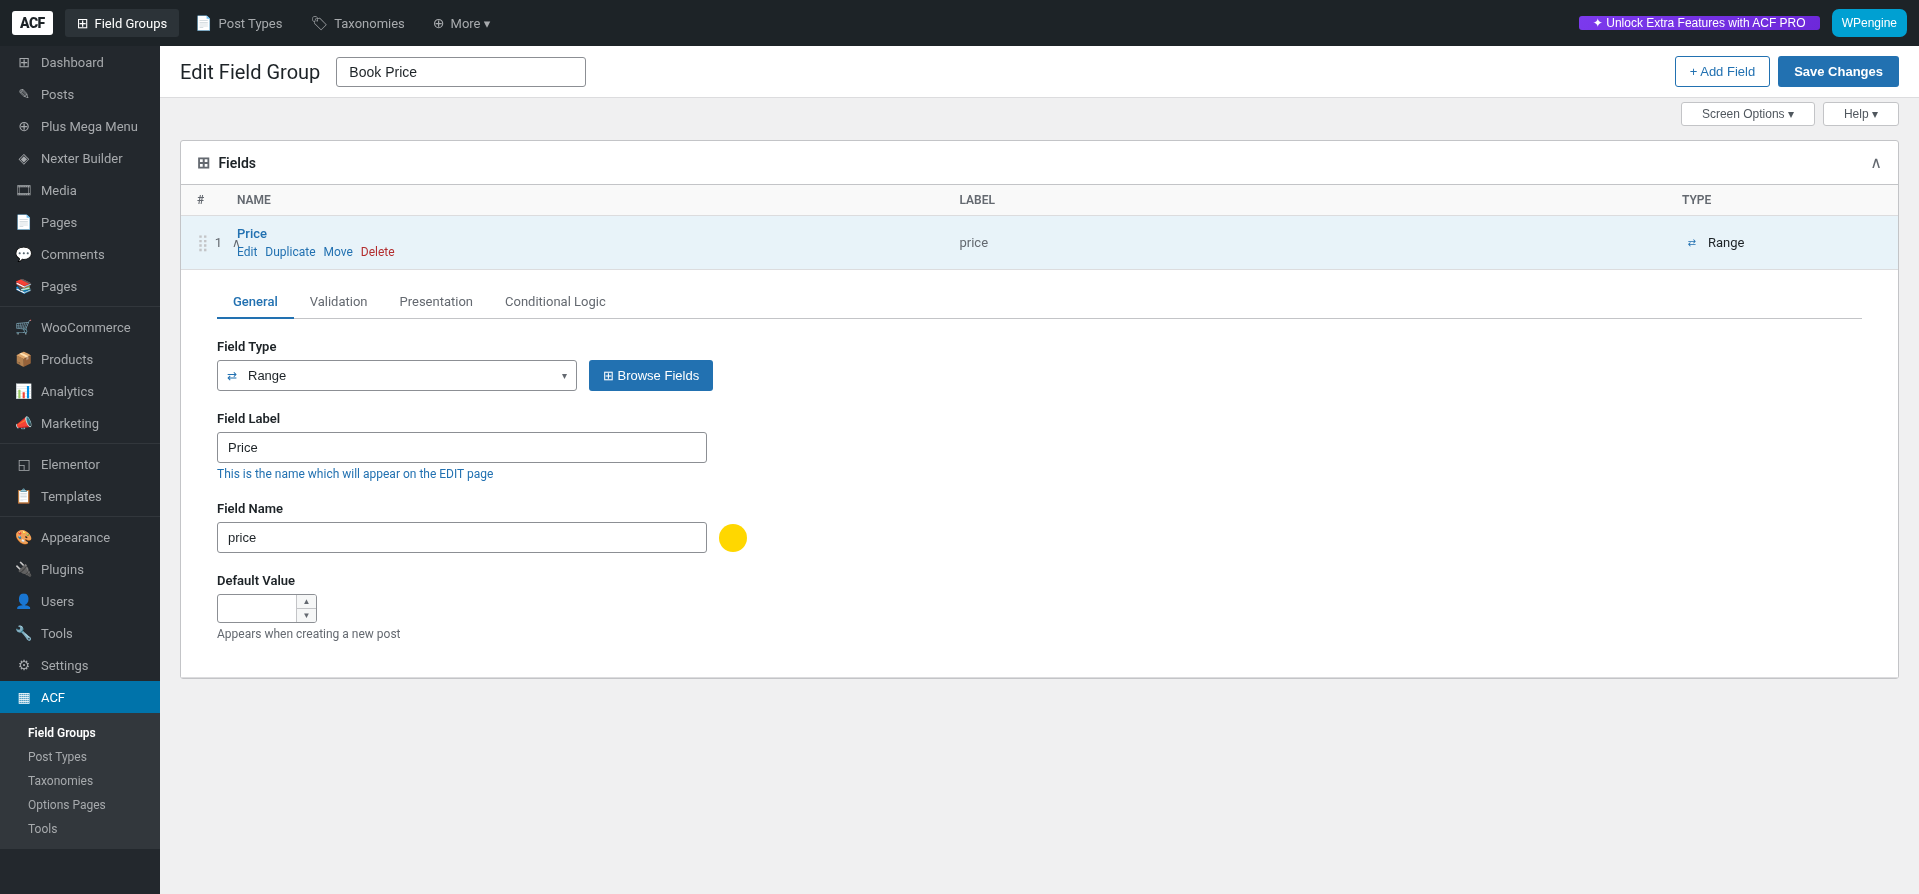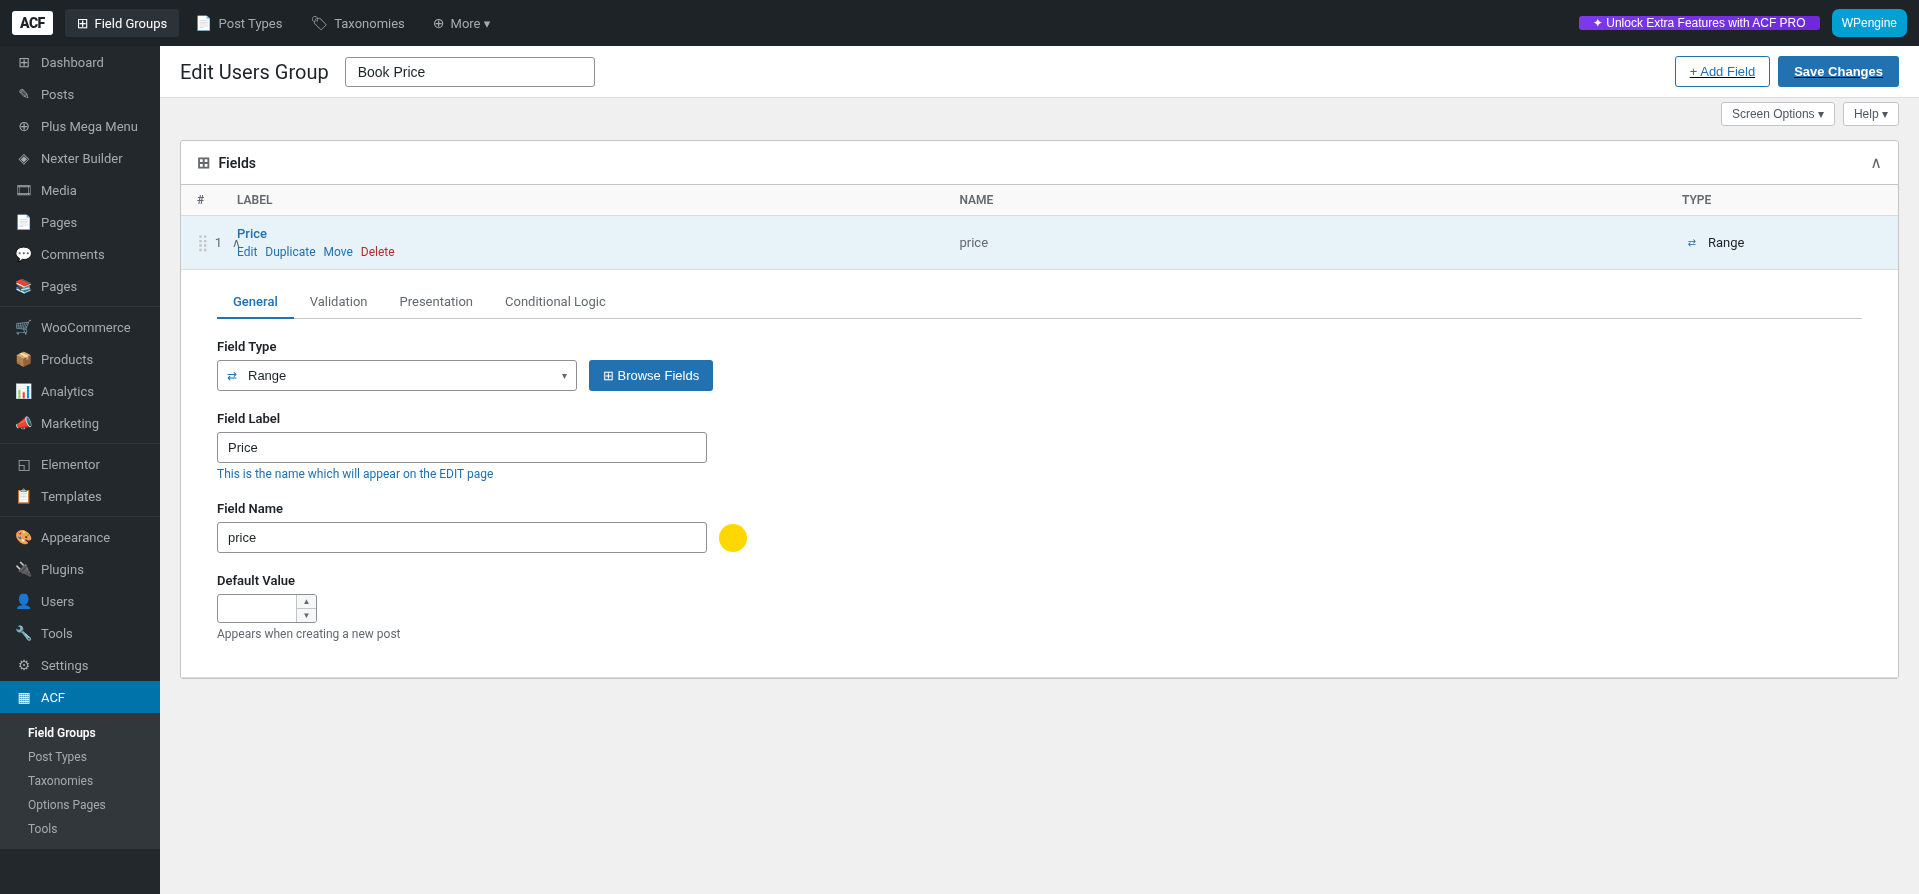--- a/index.html
+++ b/index.html
@@ -136,21 +136,20 @@
       padding: 6px 12px;
       font-size: 14px;
       color: #1d2327;
       width: 250px;
     }
     .header-actions {
       margin-left: auto;
       display: flex;
       align-items: center;
       gap: 8px;
-      text-decoration: underline;
     }
     .add-field-btn {
       background: white;
       color: #2271b1;
       border: 1px solid #2271b1;
       padding: 7px 14px;
       border-radius: 3px;
       cursor: pointer;
       font-size: 13px;
       display: flex;
@@ -172,21 +171,21 @@
     .screen-options-bar {
       display: flex;
       justify-content: flex-end;
       padding: 4px 20px;
       gap: 8px;
       background: #f0f0f1;
     }
     .screen-options-btn {
       background: white;
       border: 1px solid #c3c4c7;
-      padding: 4px 10px;
+      padding: 4px 20px;
       border-radius: 3px;
       cursor: pointer;
       font-size: 12px;
       color: #50575e;
       display: flex;
       align-items: center;
       gap: 4px;
     }
 
     
@@ -580,21 +579,21 @@
       <div class="sub-sidebar-item">Post Types</div>
       <div class="sub-sidebar-item">Taxonomies</div>
       <div class="sub-sidebar-item">Options Pages</div>
       <div class="sub-sidebar-item">Tools</div>
     </div>
   </div>
 
   <div class="content-area">
 
     <div class="page-header">
-      <h1 class="page-title">Edit Users Group</h1>
+      <h1 class="page-title">Edit Field Group</h1>
       <input type="text" class="field-group-name-input" value="Book Price" style="">
       <div class="header-actions">
         <button class="add-field-btn">+ Add Field</button>
         <button class="save-changes-btn">Save Changes</button>
       </div>
     </div>
 
     <div class="screen-options-bar">
       <button class="screen-options-btn">Screen Options ▾</button>
       <button class="screen-options-btn">Help ▾</button>
@@ -606,22 +605,22 @@
         <div class="fields-box-header">
           <div class="fields-box-title">
             <span class="fields-icon">⊞</span>
             <span>Fields</span>
           </div>
           <button class="collapse-btn">∧</button>
         </div>
 
         <div class="fields-table-header">
           <span>#</span>
+          <span>Name</span>
           <span>Label</span>
-          <span>Name</span>
           <span>Type</span>
         </div>
 
         <div class="field-row">
           <div class="field-row-main">
             <div class="field-row-num">
               <span class="drag-handle">⣿</span>
               <span>1</span>
               <span style="margin-left:4px;color:#646970;font-size:12px;">∧</span>
             </div>

